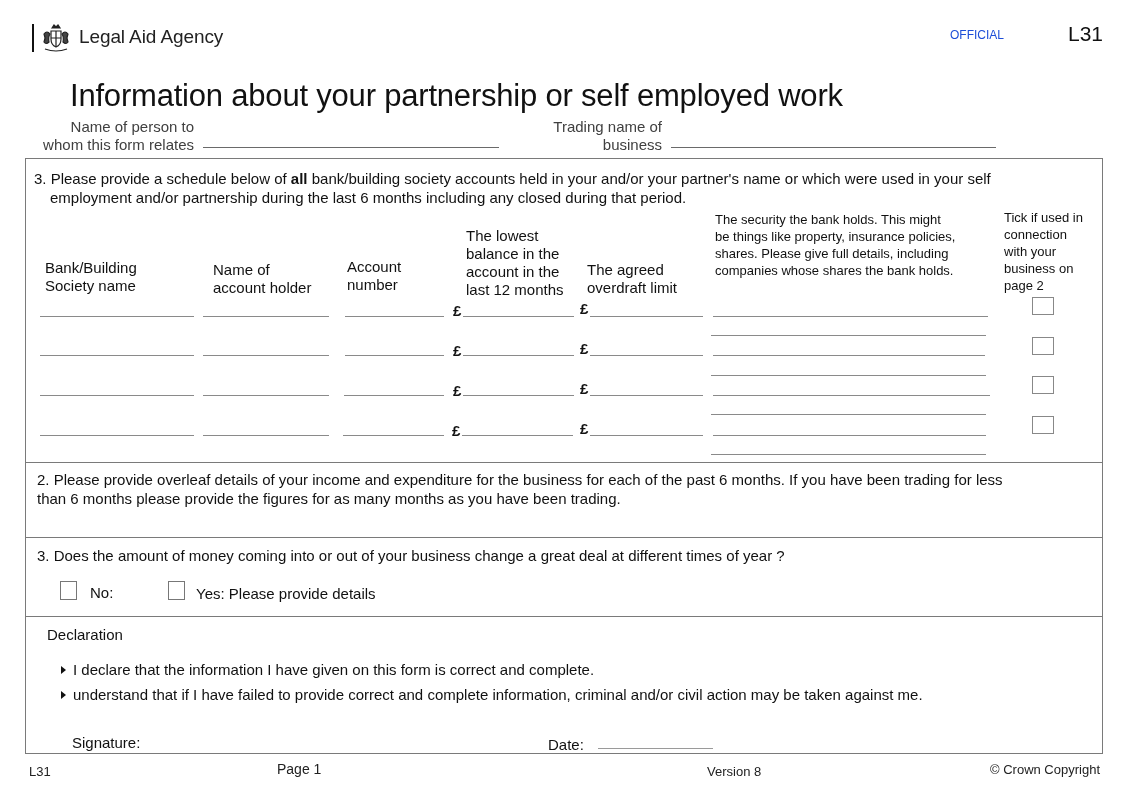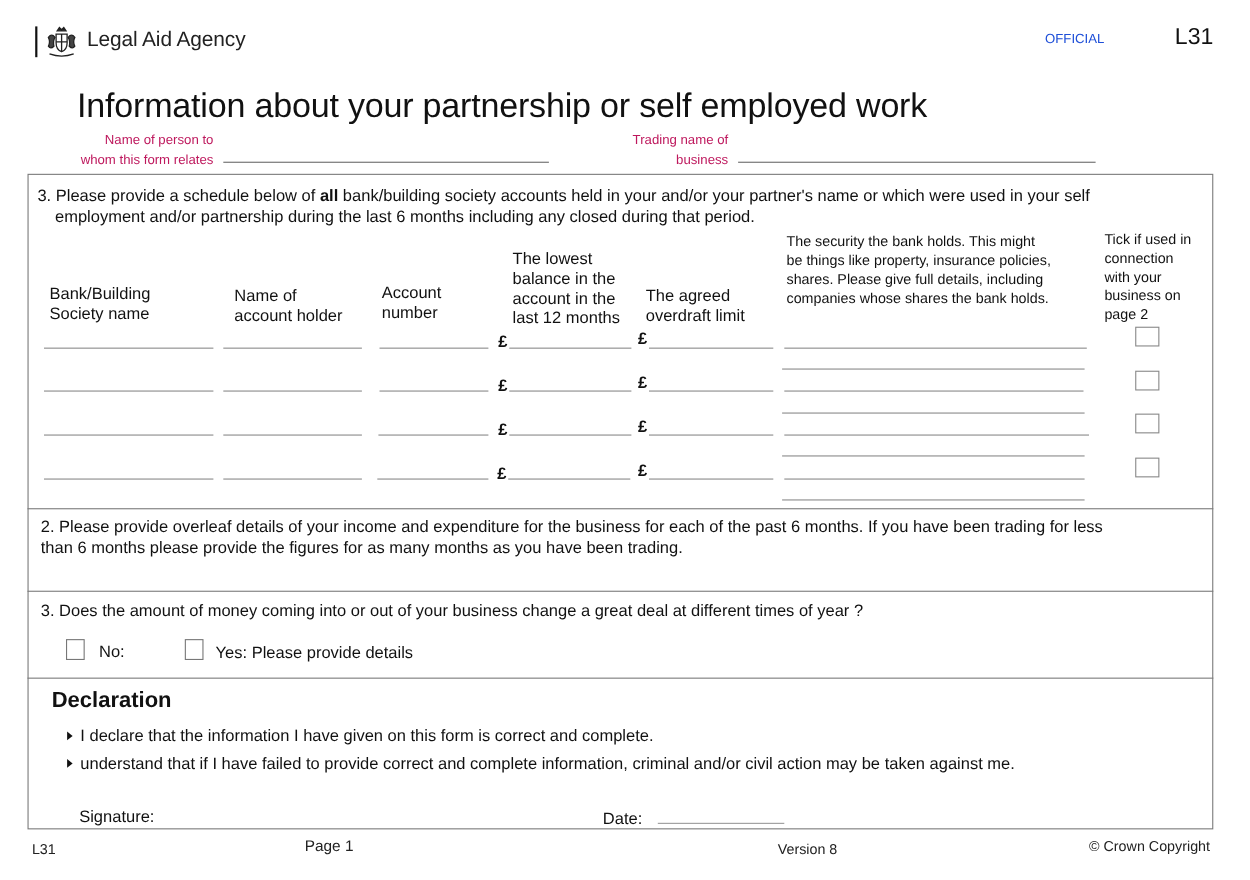--- a/index.html
+++ b/index.html
@@ -12,40 +12,40 @@
   .line-dark { border-top-color: #6a6a6a; }
 
   
   .logo-bar { left: 32px; top: 24px; width: 2px; height: 28px; background: #111; }
   .crest { left: 40px; top: 22px; width: 32px; height: 32px; }
   .agency { left: 79px; top: 26px; font-size: 19px; color: #222; letter-spacing: -0.1px; }
   .official { left: 950px; top: 28px; font-size: 12px; color: #1d4ed8; }
   .code-top { left: 1068px; top: 22px; font-size: 21px; color: #111; }
   .title { left: 70px; top: 78px; font-size: 31px; color: #111; letter-spacing: -0.2px; }
 
-  .lbl-right { text-align: right; font-size: 12px; line-height: 18px; color: #be185d; }
+  .lbl-right { text-align: right; font-size: 15px; line-height: 18px; color: #404040; }
   .name-lbl { left: 28px; top: 118px; width: 166px; }
   .trade-lbl { left: 540px; top: 118px; width: 122px; }
 
   
   .frame { left: 25px; top: 158px; width: 1078px; height: 596px; border: 1px solid #7a7a7a; box-sizing: border-box; }
   .hsep { position: absolute; left: 25px; width: 1078px; border-top: 1px solid #7a7a7a; height: 0; }
 
   .q-text { font-size: 15px; line-height: 18.5px; color: #111; }
   .q1 { left: 34px; top: 170px; width: 1060px; }
   .q1 .cont { padding-left: 16px; display: block; }
 
   .col-h { font-size: 15px; line-height: 18px; color: #111; }
   .col-h.small { font-size: 13px; line-height: 17px; }
 
   .pound { position: absolute; font-size: 15px; font-weight: bold; color: #111; }
   .tickbox { position: absolute; width: 22px; height: 18px; border: 1px solid #888; box-sizing: border-box; background: #fff; }
   .cb { position: absolute; width: 17px; height: 19px; border: 1px solid #777; box-sizing: border-box; background: #fff; }
 
-  .decl-title { left: 47px; top: 626px; font-size: 20px; font-weight: bold; }
+  .decl-title { left: 47px; top: 626px; font-size: 15px; font-weight: normal; }
   .bullet { position: absolute; font-size: 15px; color: #111; }
   .tri { display: inline-block; width: 0; height: 0; border-top: 4px solid transparent; border-bottom: 4px solid transparent; border-left: 5px solid #111; margin-right: 7px; vertical-align: 1px; }
 
   .footer { position: absolute; font-size: 13px; color: #222; }
 </style>
 </head>
 <body>
 
 <div class="abs logo-bar"></div>
 <svg class="abs crest" viewBox="0 0 32 32">

